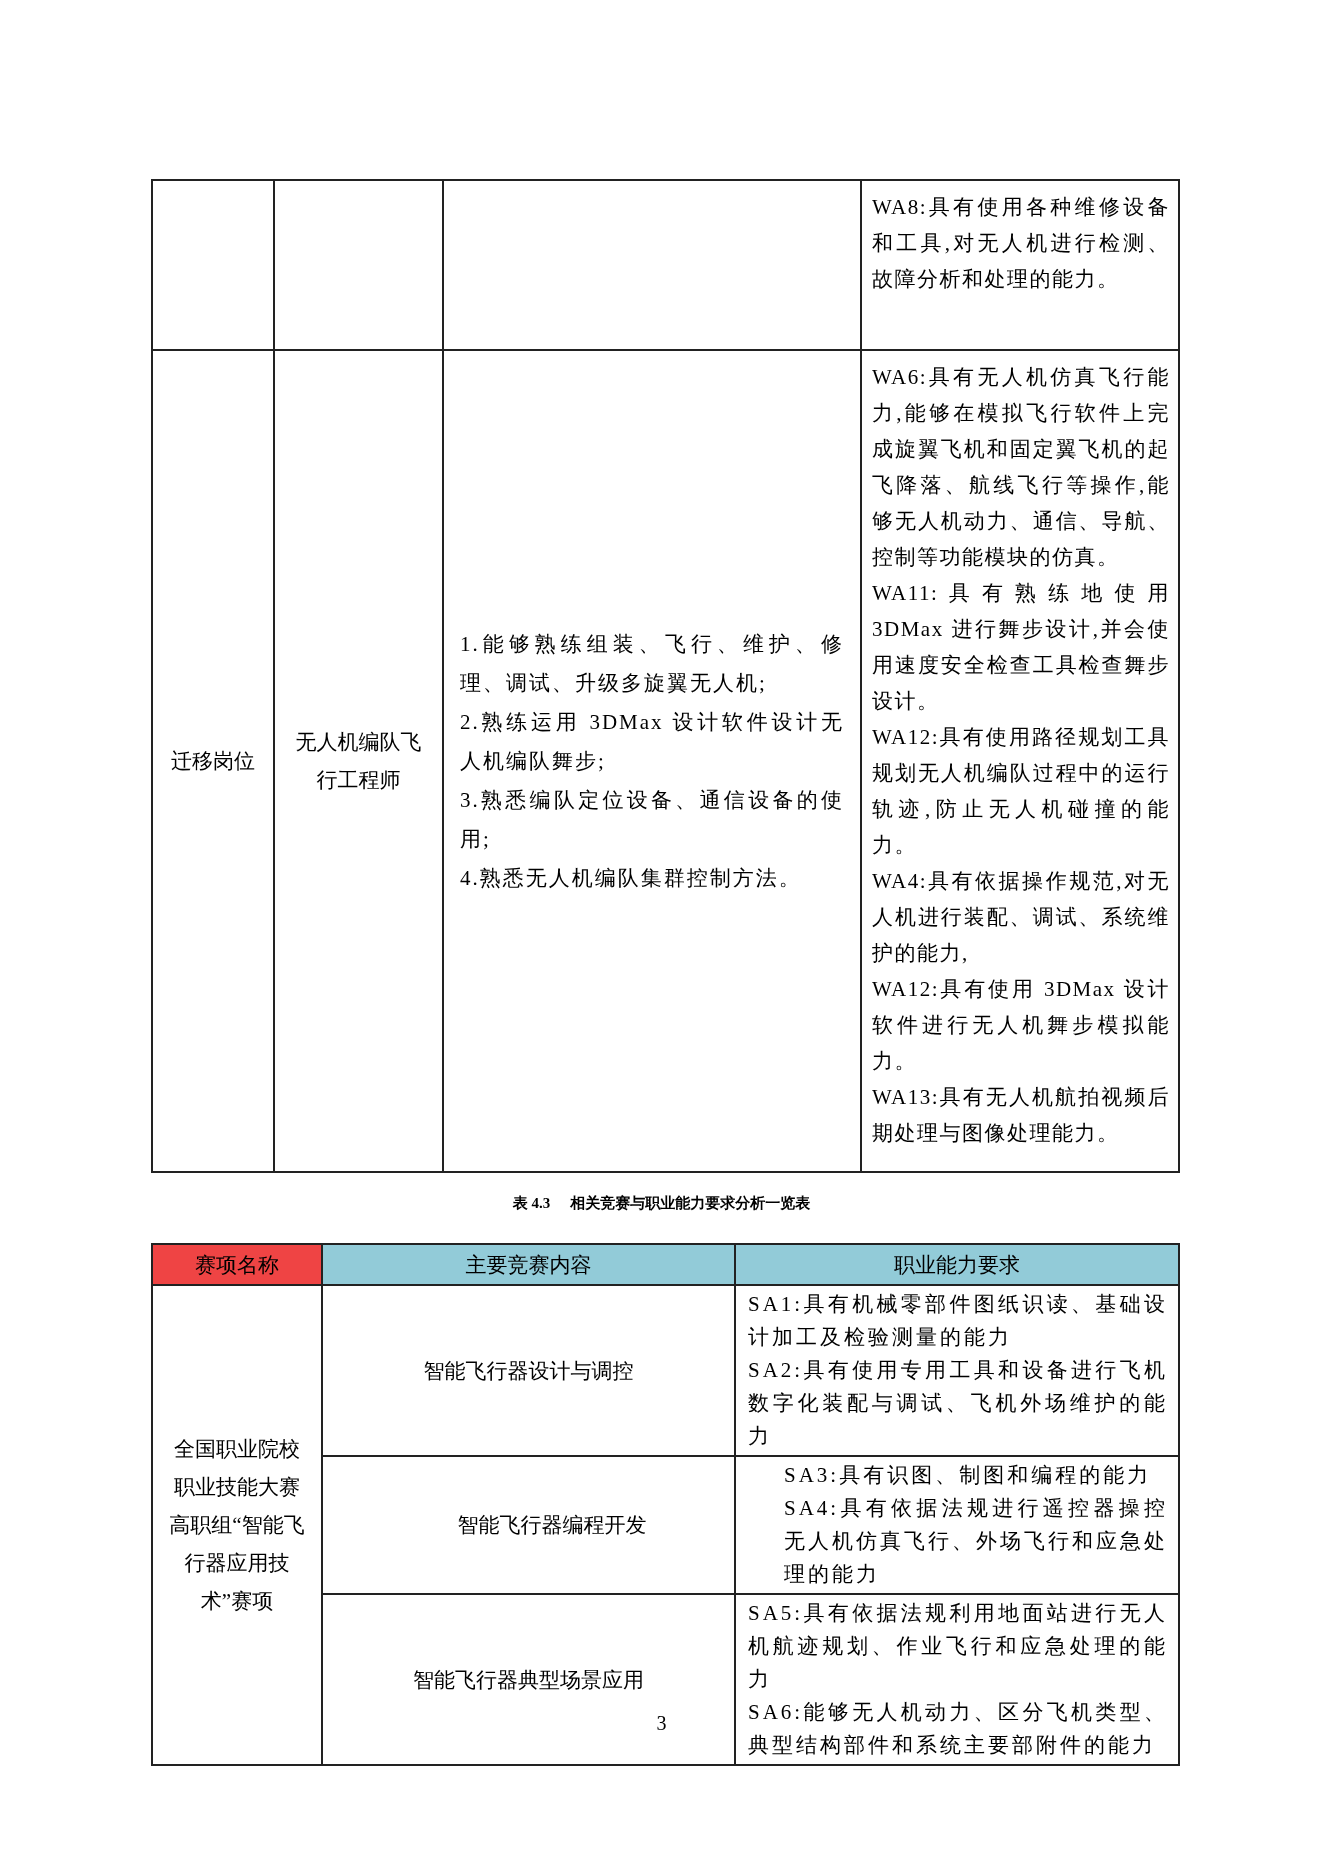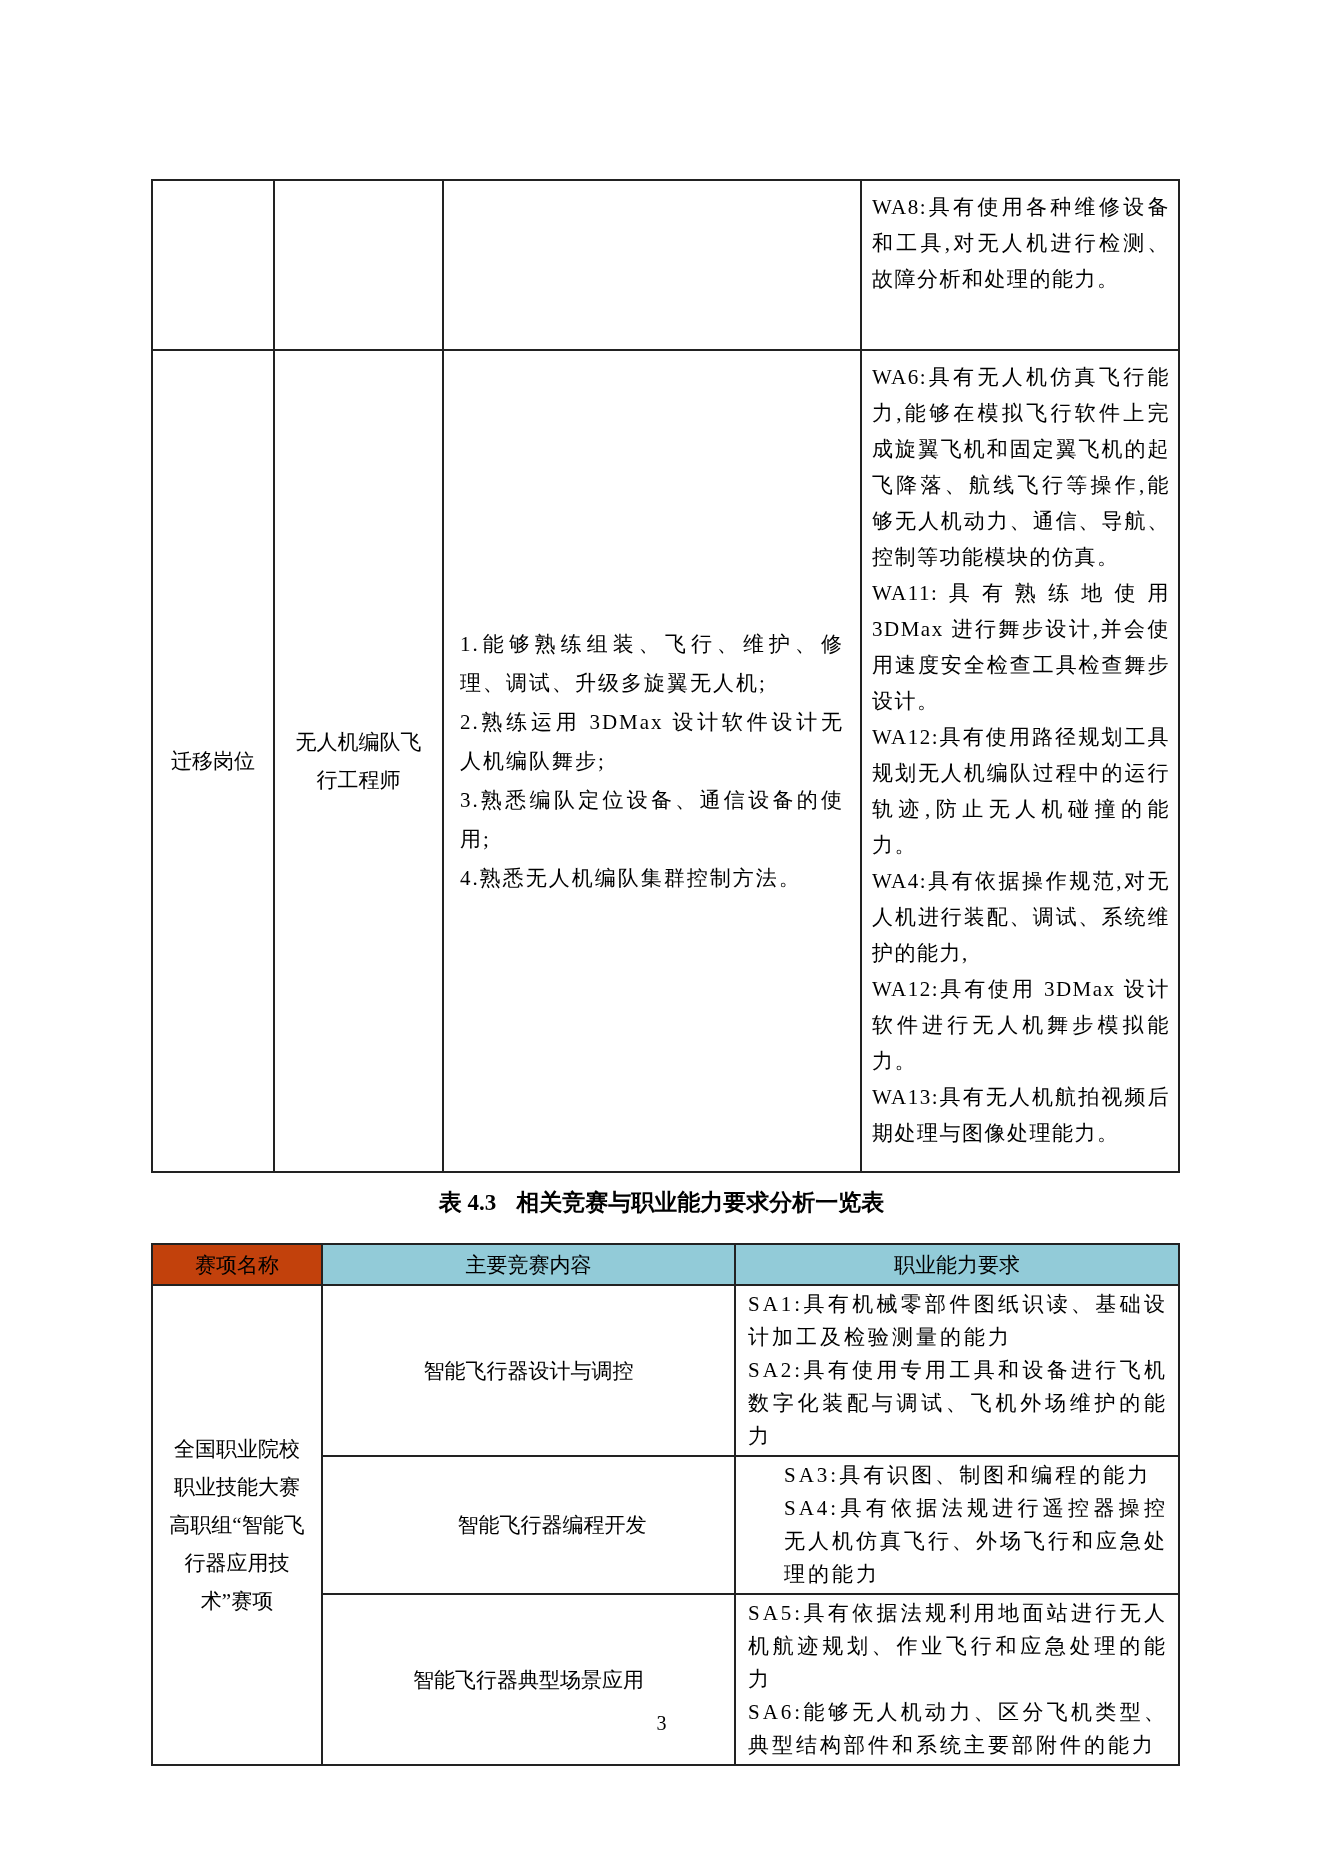--- a/index.html
+++ b/index.html
@@ -17,21 +17,21 @@
   .t1 .c1 { text-align:center; vertical-align:middle; line-height:38px; }
   .t1 .c2 { text-align:center; vertical-align:middle; line-height:38px; padding:0 14px; }
   .t1 .c3 { vertical-align:middle; text-align:justify; padding:4px 16px; line-height:39px; letter-spacing:2px; }
   .t1 .c4 { vertical-align:top; text-align:justify; padding:8px 8px 4px 10px; line-height:36px; letter-spacing:1.5px; }
   .t1 .r1 td { height:156px; }
   .t1 .r2 td { height:808px; }
 
   
   .caption {
     position:absolute; left:0; top:1186px; width:100%;
-    text-align:center; font-weight:bold; font-size:23px; line-height:34px;
+    text-align:center; font-weight:bold; font-size:15px; line-height:34px;
   }
   .caption .cap-label { margin-right:20px; }
 
   
   .t2 { position:absolute; left:151px; top:1243px; width:1027px; }
   .t2 th { height:37px; text-align:center; vertical-align:middle; }
   .t2 .name  { text-align:center; vertical-align:middle; line-height:38px; padding:0 14px; }
   .t2 .content { text-align:center; vertical-align:middle; line-height:36px; }
   .t2 .sa { vertical-align:middle; text-align:justify; padding:2px 10px 2px 12px; line-height:33px; letter-spacing:3px; }
   .t2 .rr1 td { height:134px; }
@@ -91,21 +91,21 @@
   </div>
 
   <table class="t2">
     <colgroup>
       <col style="width:170px">
         <col style="width:413px">
         <col style="width:444px">
     </colgroup>
     <tbody>
       <tr>
-        <th style="background-color: #c2410c;">赛项名称</th>
+        <th style="background-color: #ef4444;">赛项名称</th>
         <th style="background-color: rgb(146, 203, 216);">主要竞赛内容</th>
         <th style="background-color: rgb(146, 203, 216);">职业能力要求</th>
       </tr>
       <tr class="rr1">
         <td class="name" rowspan="3">全国职业院校职业技能大赛高职组“智能飞行器应用技术”赛项</td>
         <td class="content">智能飞行器设计与调控</td>
         <td class="sa">
           <p>SA1:具有机械零部件图纸识读、基础设计加工及检验测量的能力</p>
           <p>SA2:具有使用专用工具和设备进行飞机数字化装配与调试、飞机外场维护的能力</p>
         </td>

